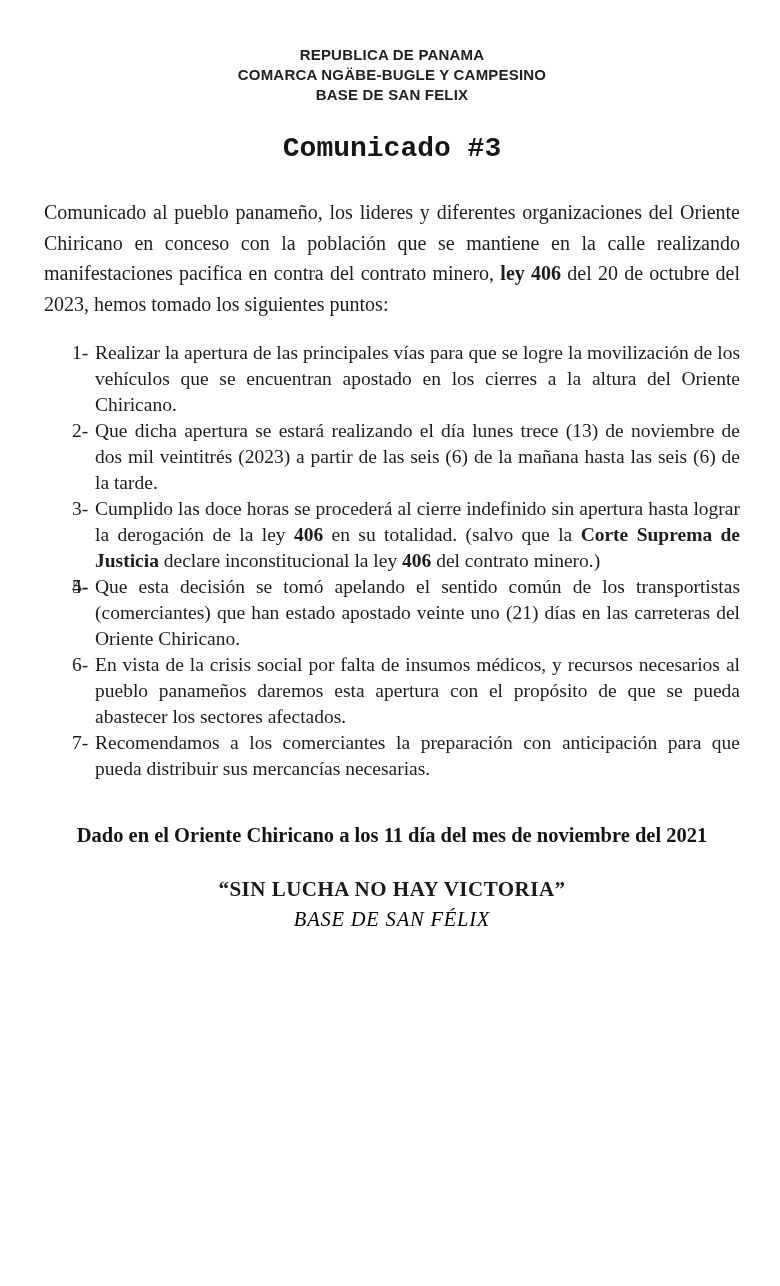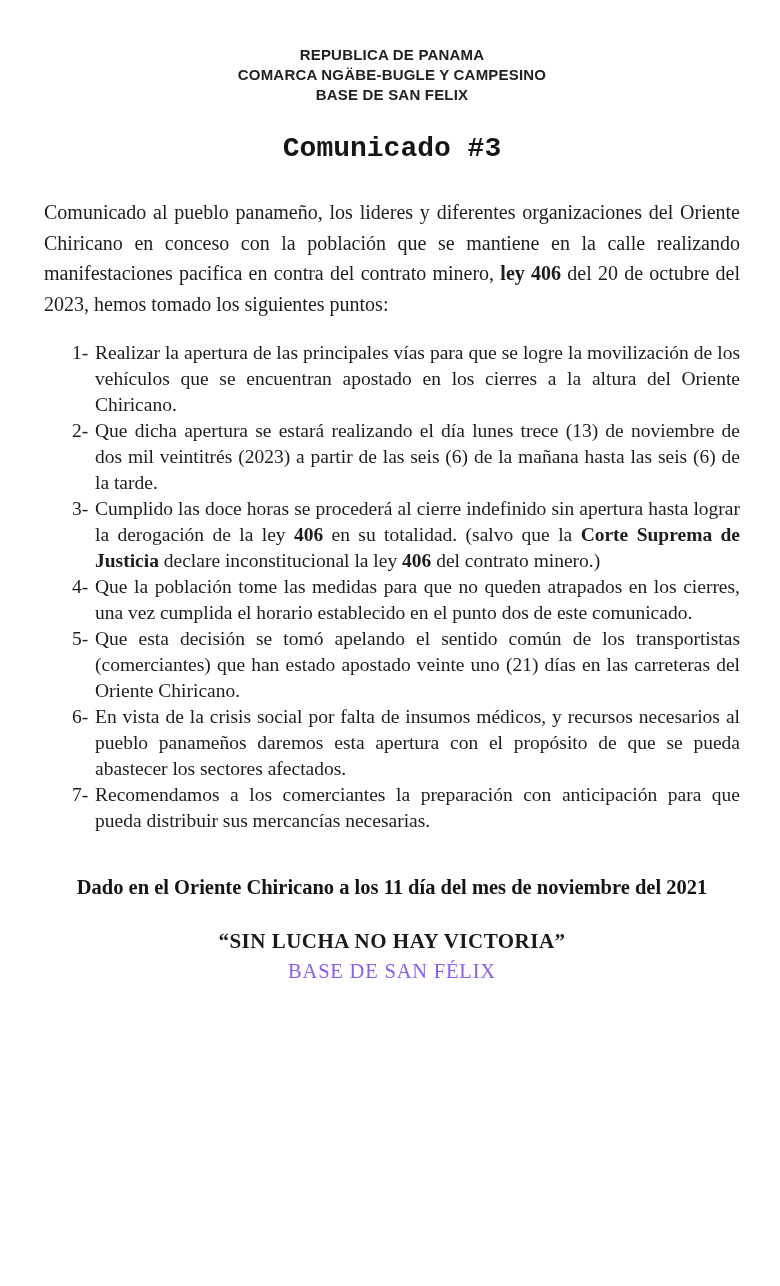--- a/index.html
+++ b/index.html
@@ -71,21 +71,22 @@
     font-size: 21px;
     letter-spacing: 0.5px;
     color: #1a1a1a;
   }
 
   .signature {
     margin-top: 6px;
     text-align: center;
     font-size: 20.5px;
     letter-spacing: 0.8px;
-    color: #8b5cf6;
+    color: #000000;
+    font-style: italic;
   }
 </style>
 </head>
 <body>
 
 <div class="page">
 
   <div class="letterhead">
       <div>REPUBLICA DE PANAMA</div>
       <div>COMARCA NGÄBE-BUGLE Y CAMPESINO</div>
@@ -93,21 +94,21 @@
     </div>
 
   <div class="title">Comunicado #3</div>
 
   <p class="intro"><span>Comunicado al pueblo panameño, los lideres y diferentes organizaciones del Oriente Chiricano en conceso con la población que se mantiene en la calle realizando manifestaciones pacifica en contra del contrato minero, </span><span class="b">ley 406</span><span> del 20 de octubre del 2023, hemos tomado los siguientes puntos:</span></p>
 
   <ol class="items">
       <li><span class="num">1-</span><span>Realizar la apertura de las principales vías para que se logre la movilización de los vehículos que se encuentran apostado en los cierres a la altura del Oriente Chiricano.</span></li>
       <li><span class="num">2-</span><span>Que dicha apertura se estará realizando el día lunes trece (13) de noviembre de dos mil veintitrés (2023) a partir de las seis (6) de la mañana hasta las seis (6) de la tarde.</span></li>
       <li><span class="num">3-</span><span>Cumplido las doce horas se procederá al cierre indefinido sin apertura hasta lograr la derogación de la ley </span><span class="b">406</span><span> en su totalidad. (salvo que la </span><span class="b">Corte Suprema de Justicia</span><span> declare inconstitucional la ley </span><span class="b">406</span><span> del contrato minero.)</span></li>
-      <li><span class="num">4-</span><span>Que la población tome las medidas para que no queden atrapados en los cierres, una vez cumplida el horario establecido en el punto dos de este comunicado.</span></li>
+      <li><span class="num">4-</span></li>
       <li><span class="num">5-</span><span>Que esta decisión se tomó apelando el sentido común de los transportistas (comerciantes) que han estado apostado veinte uno (21) días en las carreteras del Oriente Chiricano.</span></li>
       <li><span class="num">6-</span><span>En vista de la crisis social por falta de insumos médicos, y recursos necesarios al pueblo panameños daremos esta apertura con el propósito de que se pueda abastecer los sectores afectados.</span></li>
       <li><span class="num">7-</span><span>Recomendamos a los comerciantes la preparación con anticipación para que pueda distribuir sus mercancías necesarias.</span></li>
     </ol>
 
   <div class="dateline">Dado en el Oriente Chiricano a los 11 día del mes de noviembre del 2021</div>
 
   <div class="slogan">“SIN LUCHA NO HAY VICTORIA”</div>
 
   <div class="signature">BASE DE SAN FÉLIX</div>

